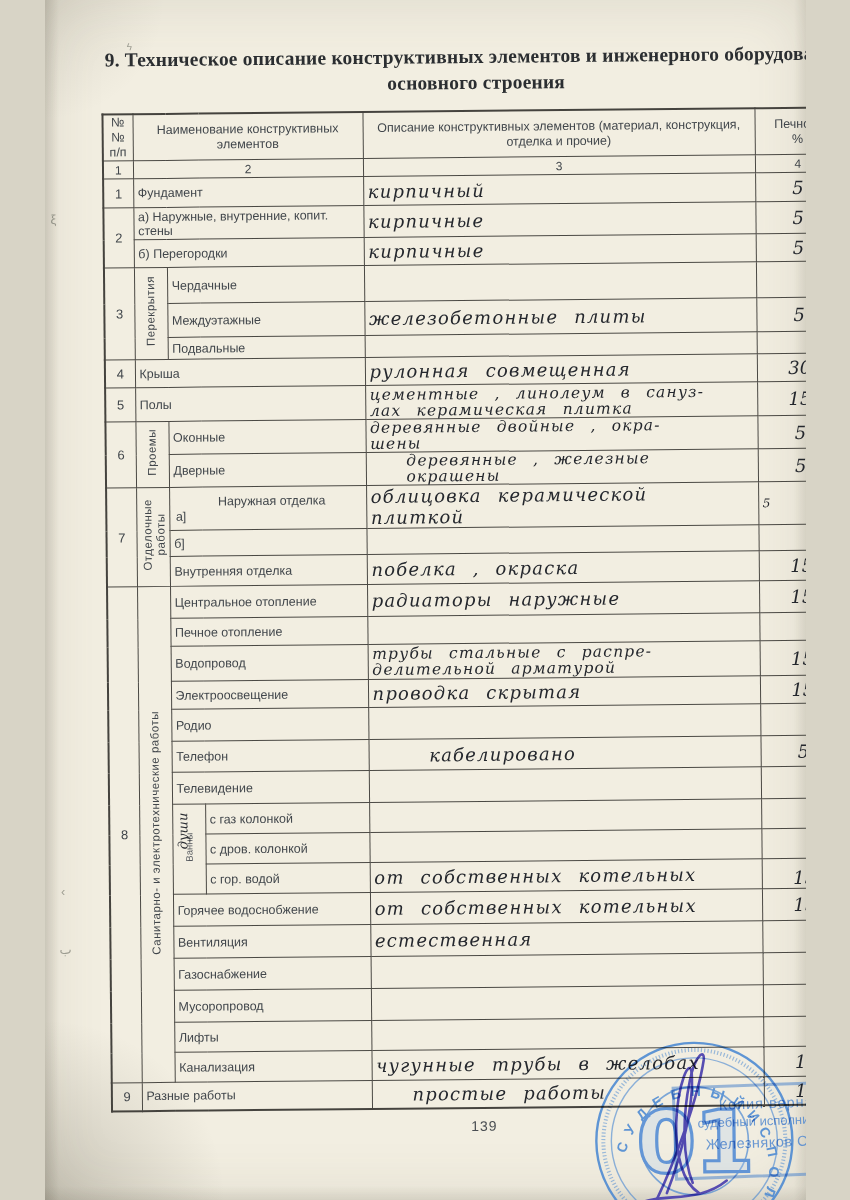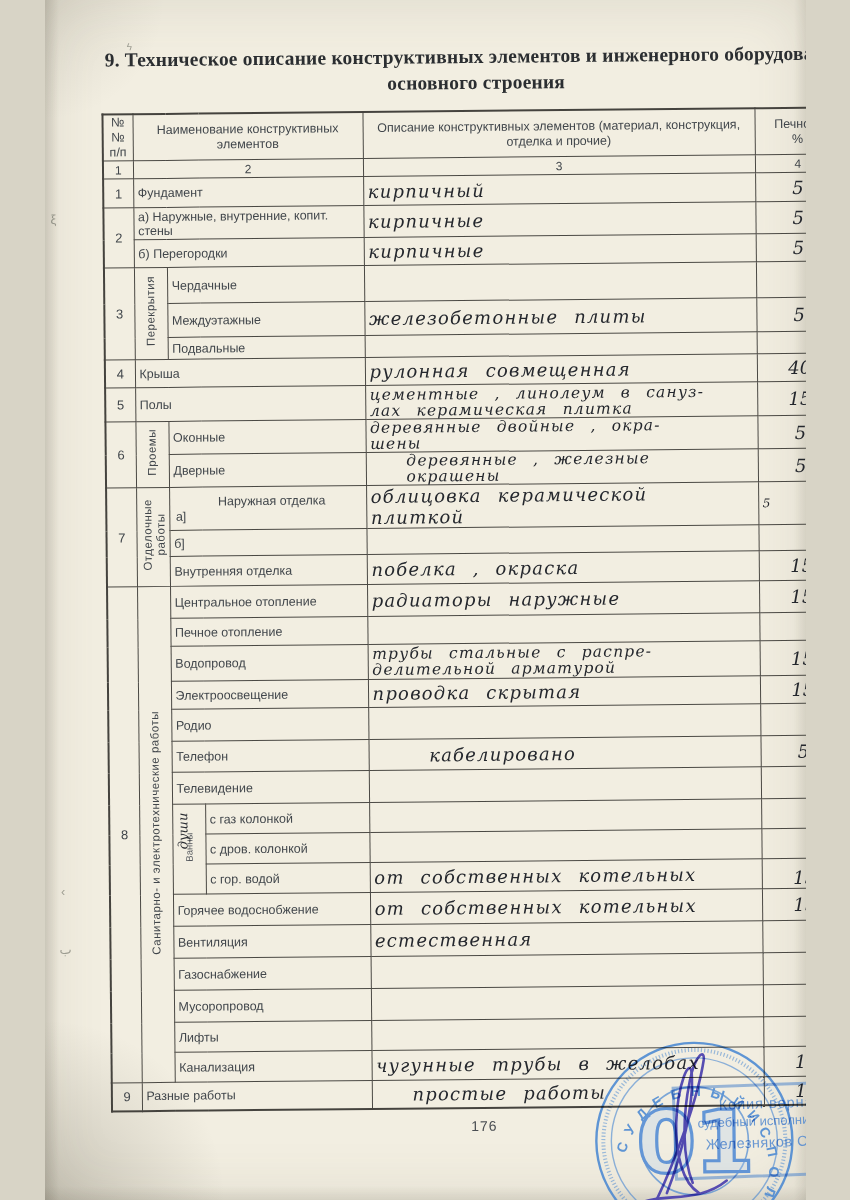--- a/index.html
+++ b/index.html
@@ -124,21 +124,21 @@
       <tr style="height:22px;">
         <td class="lab" colspan="2">Подвальные</td>
         <td class="hw"></td>
         <td class="wear"></td>
       </tr>
 
       <tr style="height:28px;">
         <td class="num">4</td>
         <td class="lab" colspan="3">Крыша</td>
         <td class="hw">рулонная  совмещенная</td>
-        <td class="wear">40</td>
+        <td class="wear">30</td>
       </tr>
 
       <tr style="height:34px;">
         <td class="num">5</td>
         <td class="lab" colspan="3">Полы</td>
         <td class="hw hw2">цементные , линолеум  в сануз-
 лах  керамическая  плитка</td>
         <td class="wear">15</td>
       </tr>
 
@@ -271,21 +271,21 @@
 
       <tr style="height:28px;">
         <td class="num">9</td>
         <td class="lab" colspan="3">Разные работы</td>
         <td class="hw" style="padding-left:40px;">простые   работы</td>
         <td class="wear">10</td>
       </tr>
     </tbody>
       </table>
 
-    <div class="pagenum">176</div>
+    <div class="pagenum">139</div>
 
     <span class="artifact" style="left:8px;top:208px;">ξ</span>
     <span class="artifact" style="left:12px;top:880px;">‹</span>
     <span class="artifact" style="left:10px;top:938px;">ب</span>
     <span class="artifact" style="left:86px;top:38px;font-size:10px;">ϟ</span>
 
     <div class="stamp-rect">
       <div class="r1">Копия верна</div>
       <div class="r2">судебный исполнитель</div>
       <div class="r3">Железняков С.М.</div>

